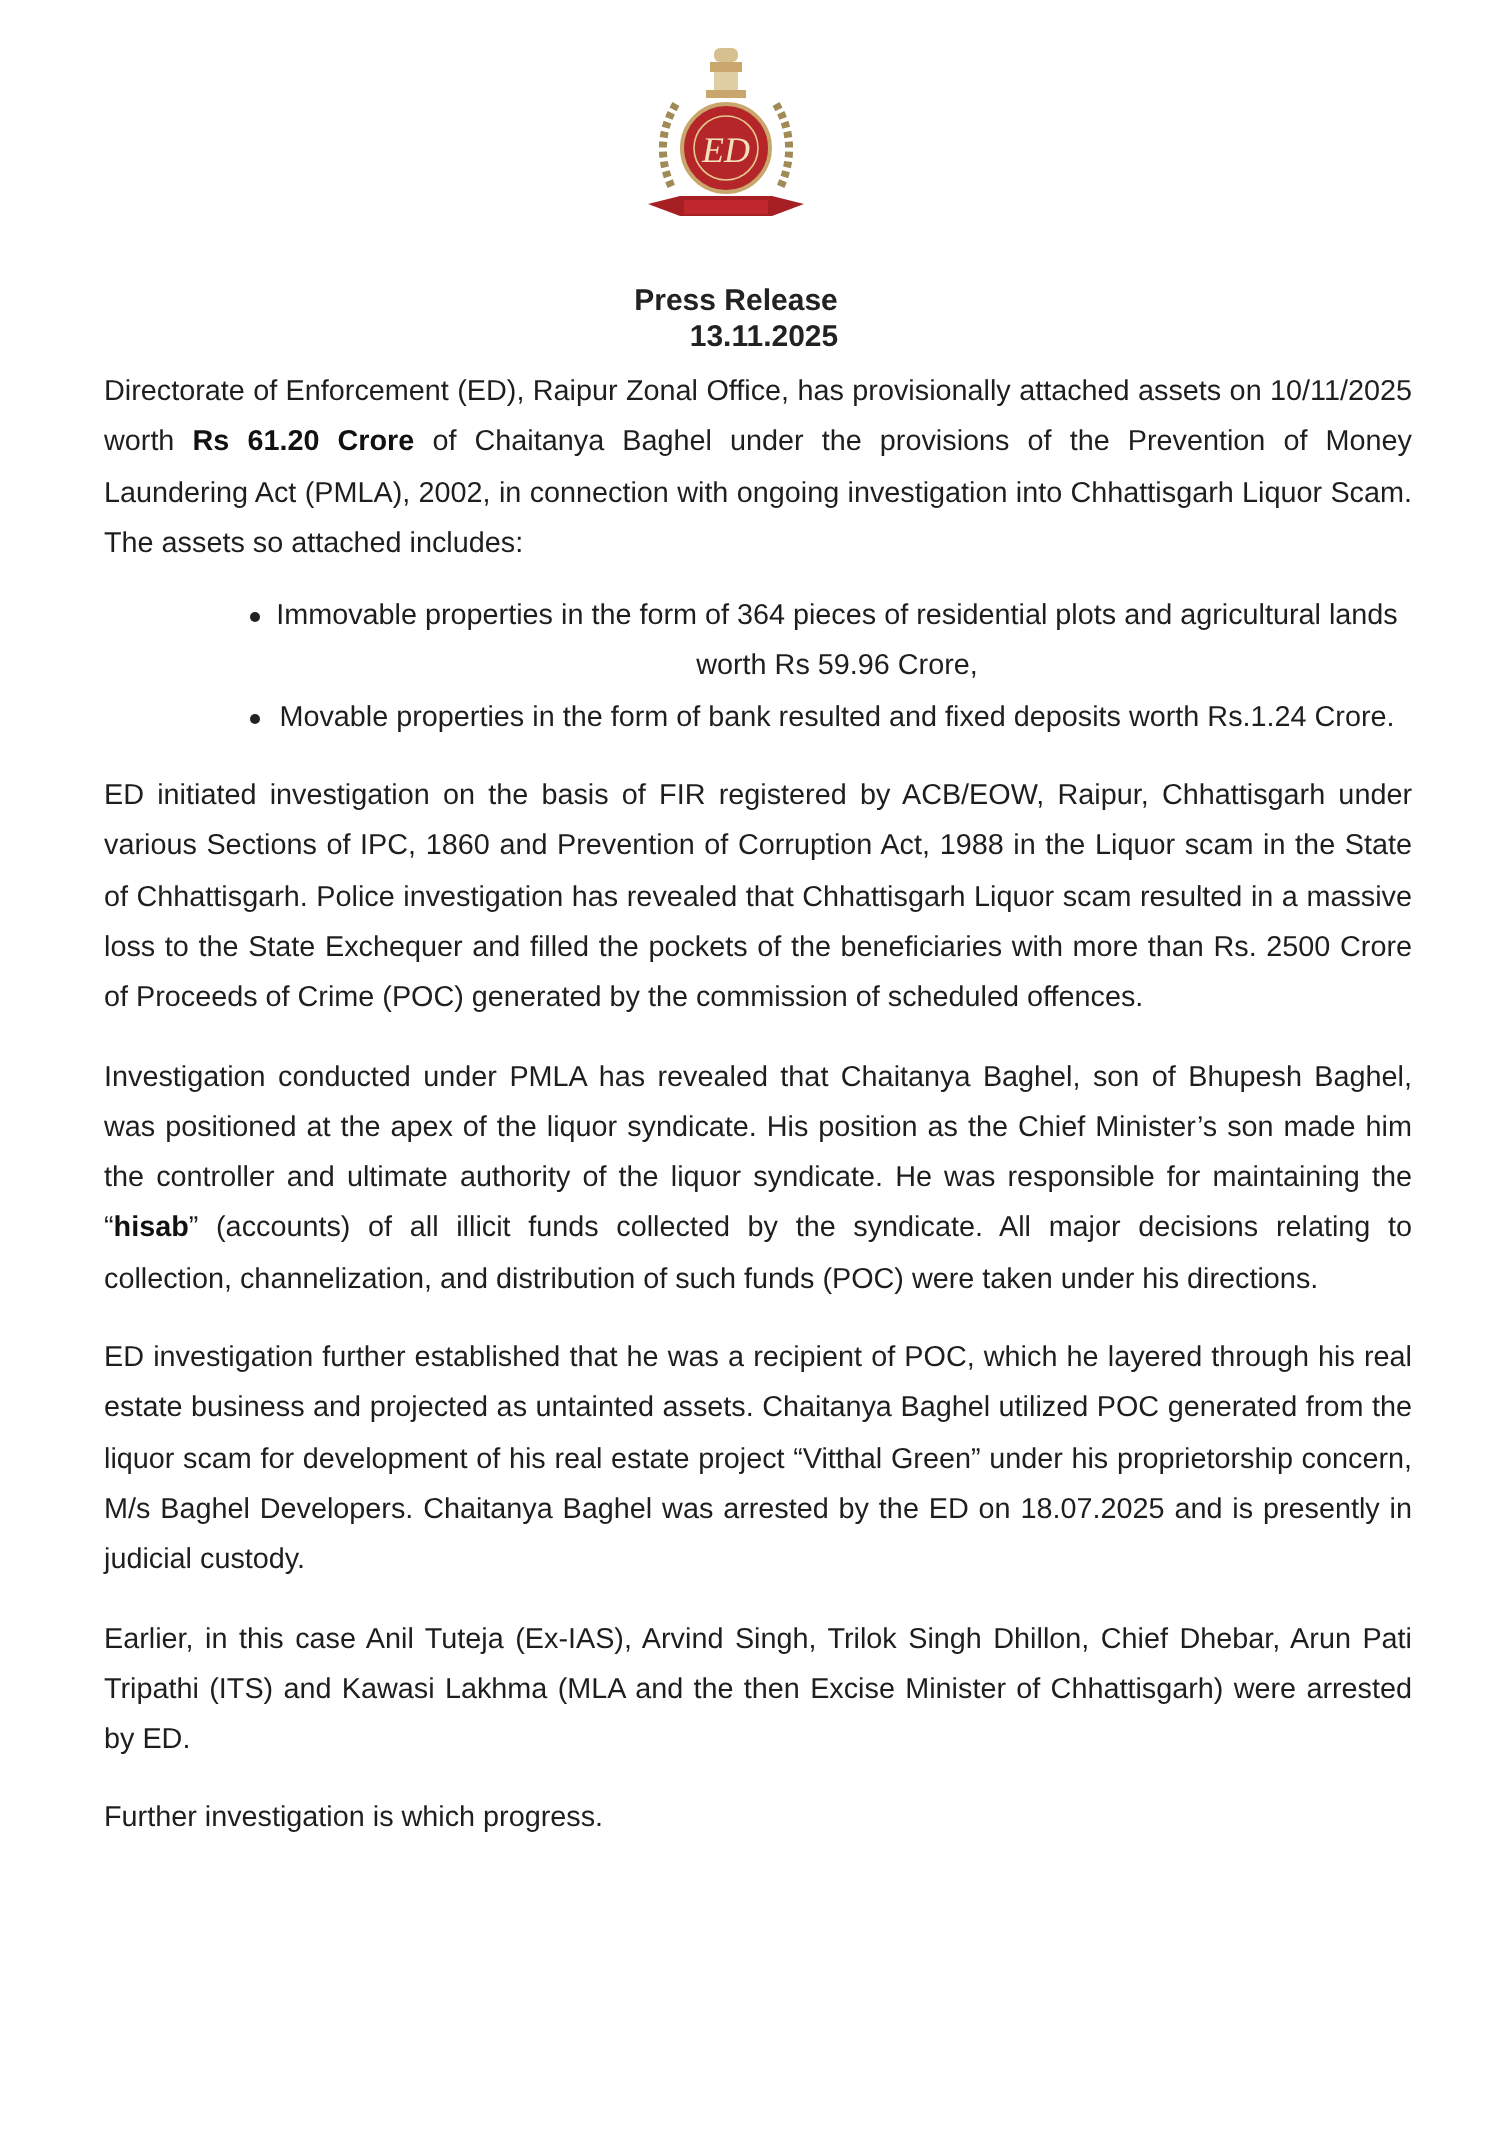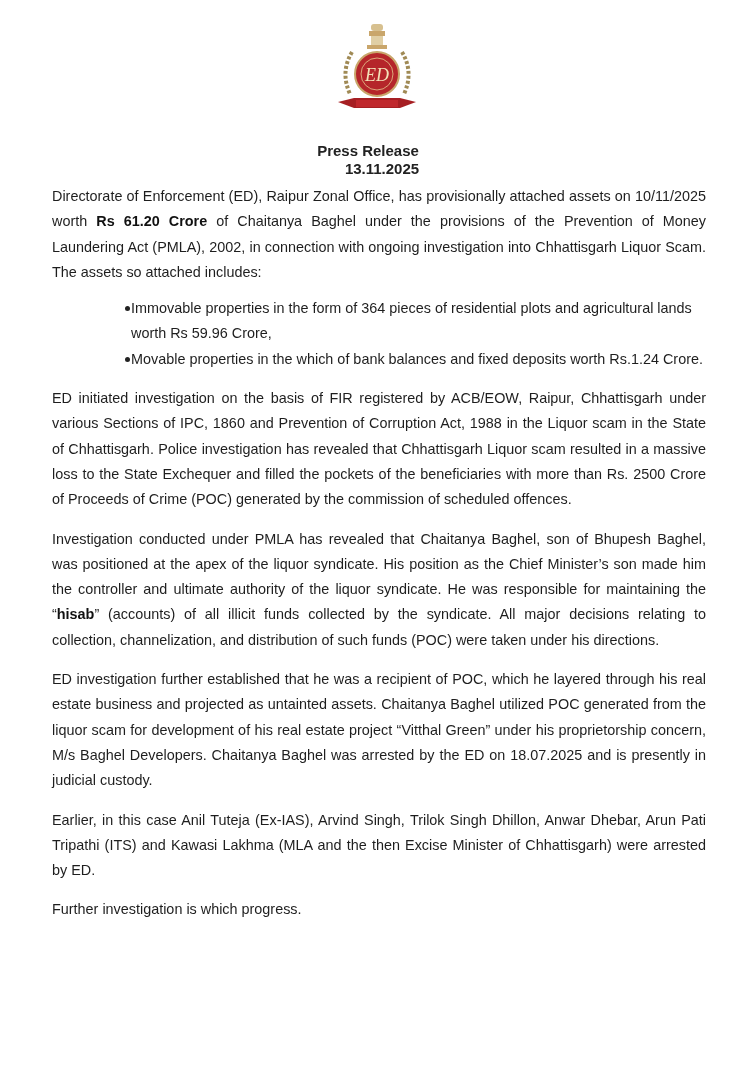--- a/index.html
+++ b/index.html
@@ -1,28 +1,28 @@
 <!DOCTYPE html>
 <html><head>
 <meta charset="utf-8">
 <style>
   html, body { margin: 0; padding: 0; background: #ffffff; }
   body {
     width: 752px; height: 1076px; overflow: hidden; position: relative;
     font-family: "Liberation Sans", sans-serif; color: #1e1e1e;
   }
-  .logo { position: absolute; left: 334px; top: 22px; width: 86px; height: 100px; }
+  .logo { position: absolute; left: 320px; top: 22px; width: 86px; height: 100px; }
   .header { position: absolute; left: 0; width: 752px; text-align: center; font-weight: bold; font-size: 15px; color: #222; }
   .title { top: 142px; left: -8px; }
   .date { top: 160px; left: 6px; }
   .content { position: absolute; left: 52px; top: 184px; width: 654px; font-size: 14.4px; line-height: 25.3px; }
   p { margin: 0 0 14px 0; text-align: justify; }
   p.tight { margin-bottom: 11px; }
   ul { margin: 0 0 14px 0; padding-left: 0; list-style: none; }
-  li { position: relative; padding-left: 79px; margin-bottom: 0; text-align: left; }
+  li { position: relative; padding-left: 79px; margin-bottom: 0; text-align: center; }
   li .bullet { position: absolute; left: 73px; top: 10px; width: 5px; height: 5px; border-radius: 50%; background: #222; }
   li .text { display: block; padding-left: 0; }
   b { font-weight: bold; color: #111; }
 </style>
 </head>
 <body>
 
 <div class="logo">
   <svg width="86" height="100" viewBox="0 0 86 100">
 
@@ -49,27 +49,27 @@
 <div class="content">
   <p class="tight"><span>Directorate of Enforcement (ED), Raipur Zonal Office, has provisionally attached assets on 10/11/2025 worth </span><b>Rs 61.20 Crore</b><span> of Chaitanya Baghel under the provisions of the Prevention of Money Laundering Act (PMLA), 2002, in connection with ongoing investigation into Chhattisgarh Liquor Scam. The assets so attached includes:</span></p>
 
   <ul>
     <li>
         <span class="bullet"></span>
         <span class="text">Immovable properties in the form of 364 pieces of residential plots and agricultural lands worth Rs 59.96 Crore,</span>
       </li>
     <li>
         <span class="bullet"></span>
-        <span class="text">Movable properties in the which of bank balances and fixed deposits worth Rs.1.24 Crore.</span>
+        <span class="text">Movable properties in the form of bank resulted and fixed deposits worth Rs.1.24 Crore.</span>
       </li>
   </ul>
 
   <p>ED initiated investigation on the basis of FIR registered by ACB/EOW, Raipur, Chhattisgarh under various Sections of IPC, 1860 and Prevention of Corruption Act, 1988 in the Liquor scam in the State of Chhattisgarh. Police investigation has revealed that Chhattisgarh Liquor scam resulted in a massive loss to the State Exchequer and filled the pockets of the beneficiaries with more than Rs. 2500 Crore of Proceeds of Crime (POC) generated by the commission of scheduled offences.</p>
 
   <p><span>Investigation conducted under PMLA has revealed that Chaitanya Baghel, son of Bhupesh Baghel, was positioned at the apex of the liquor syndicate. His position as the Chief Minister’s son made him the controller and ultimate authority of the liquor syndicate. He was responsible for maintaining the “</span><b>hisab</b><span>” (accounts) of all illicit funds collected by the syndicate. All major decisions relating to collection, channelization, and distribution of such funds (POC) were taken under his directions.</span></p>
 
   <p>ED investigation further established that he was a recipient of POC, which he layered through his real estate business and projected as untainted assets. Chaitanya Baghel utilized POC generated from the liquor scam for development of his real estate project “Vitthal Green” under his proprietorship concern, M/s Baghel Developers. Chaitanya Baghel was arrested by the ED on 18.07.2025 and is presently in judicial custody.</p>
 
-  <p>Earlier,  in this case Anil Tuteja (Ex-IAS), Arvind Singh, Trilok Singh Dhillon, Anwar Dhebar, Arun Pati Tripathi (ITS) and Kawasi Lakhma (MLA and the then Excise Minister of Chhattisgarh) were arrested by ED.</p>
+  <p>Earlier,  in this case Anil Tuteja (Ex-IAS), Arvind Singh, Trilok Singh Dhillon, Chief Dhebar, Arun Pati Tripathi (ITS) and Kawasi Lakhma (MLA and the then Excise Minister of Chhattisgarh) were arrested by ED.</p>
 
 
   <p>Further investigation is which progress.</p>
 </div>
 
 </body></html>

